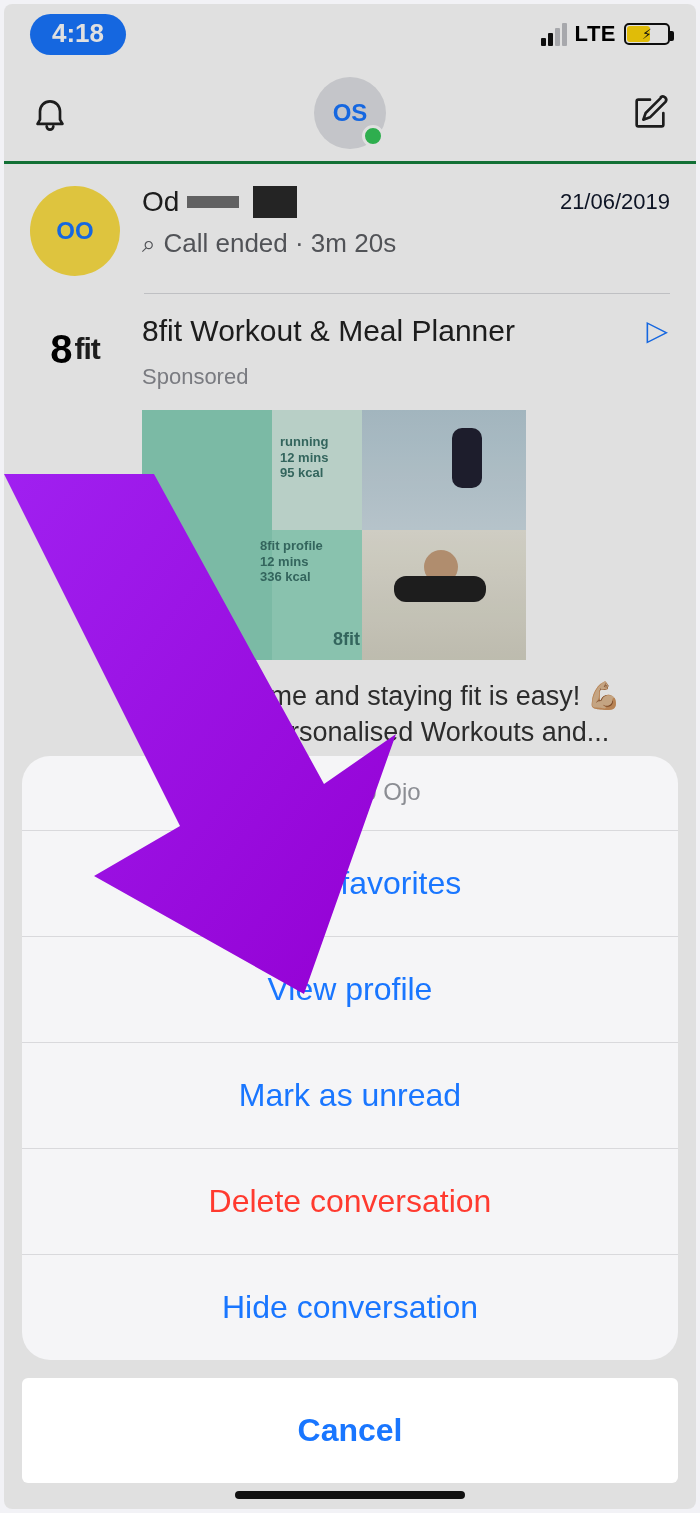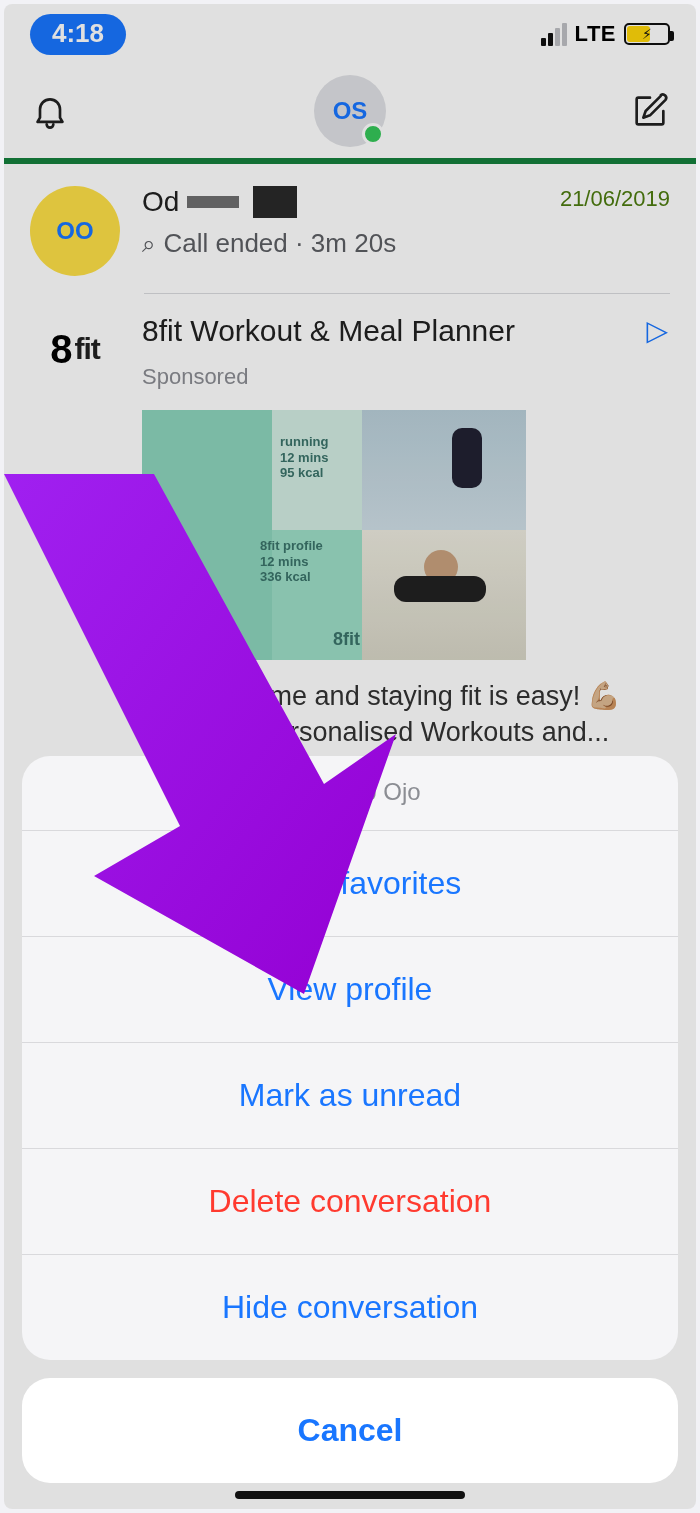--- a/index.html
+++ b/index.html
@@ -43,21 +43,21 @@
 }
 .battery::after{ content:''; position:absolute; right:-6px; top:6px; width:4px; height:10px;
   background:#111; border-radius:0 2px 2px 0;}
 .battery .fill{ position:absolute; left:1px; top:1px; bottom:1px; width:55%;
   background:#ffd60a; border-radius:3px;}
 .battery .bolt{ position:absolute; left:50%; top:50%; transform:translate(-50%,-52%);
   font-size:14px; color:#111;}
 
 
 .main-header{
-  height: 100px; border-bottom:6px solid #15803d;
+  height: 100px; border-bottom:3px solid #15803d;
   display:flex; align-items:center; justify-content:space-between; padding:0 26px;
 }
 .bell-icon, .compose-icon { width:40px; height:40px; display:inline-block; }
 .avatar-wrap{ position:relative; width:72px; height:72px;}
 .avatar-circle{
   width:72px;height:72px;border-radius:50%;background:#e0e1e5;display:flex;
   align-items:center;justify-content:center; color:#1976ff; font-weight:700; font-size:24px;
 }
 .presence-dot{
   position:absolute; right:2px; bottom:2px; width:22px;height:22px;border-radius:50%;
@@ -72,26 +72,26 @@
 .conv-row::after{
   content:''; position:absolute; left:140px; right:26px; bottom:-18px;
   height:1px; background:#dadbde;
 }
 .avatar-sm{
   width:90px;height:90px;border-radius:50%;background:#fde047;display:flex;
   align-items:center;justify-content:center;color:#1976ff;font-weight:700;font-size:24px;
   flex:0 0 90px;
 }
 .conv-body{ flex:1; min-width:0; }
-.conv-top{ display:flex; align-items:flex-start; justify-content:space-between; }
+.conv-top{ display:flex; align-items:center; justify-content:space-between; }
 .conv-name{ font-size:28px; color:#222; font-weight:400; display:flex; align-items:center; gap:8px;}
 .redact{ display:inline-block; height:22px; background:#6f6f70;}
 .redact.a{ width:52px; height:12px; align-self:center;}
 .redact.b{ width:44px; height:32px; background:#2a2a2a; margin-left:6px;}
-.conv-date{ color:#4d7c0f; font-size:22px; }
+.conv-date{ color:#0f172a; font-size:22px; }
 .conv-sub{ color:#5d5f64; font-size:26px; margin-top:10px; display:flex; align-items:center; gap:8px;}
 .phone-glyph{ font-size:24px; transform:rotate(0);}
 
 
 .ad-block{ display:flex; gap:22px; padding:38px 26px 0; position:relative;}
 .ad-logo{
   width:90px;height:58px; display:flex;align-items:center;justify-content:center;
   flex:0 0 90px; margin-top:6px;
 }
 .ad-logo .logotext{ font-size:30px; font-weight:700; color:#222; letter-spacing:-1px;}
@@ -141,21 +141,21 @@
   text-align:center; color:#8b8d93; font-size:24px; padding:22px 10px 24px;
   border-bottom:1px solid #d9d9dc;
 }
 .sheet-item{
   text-align:center; font-size:32px; padding:34px 10px;
   border-bottom:1px solid #d9d9dc; color:#1976ff;
 }
 .sheet-item:last-child{ border-bottom:none; }
 .sheet-item.destructive{ color:#ff3a2f; }
 .cancel-sheet{
-  margin-top:18px; background:#fff; border-radius:28px;
+  margin-top:18px; background:#fff; border-radius:6px;
   text-align:center; font-size:32px; font-weight:600; color:#1976ff; padding:34px 10px;
 }
 
 
 .annotation-arrow{
   position:absolute; z-index:3; left:-20px; top:470px; width:470px; height:560px;
   pointer-events:none;
 }
 
 

